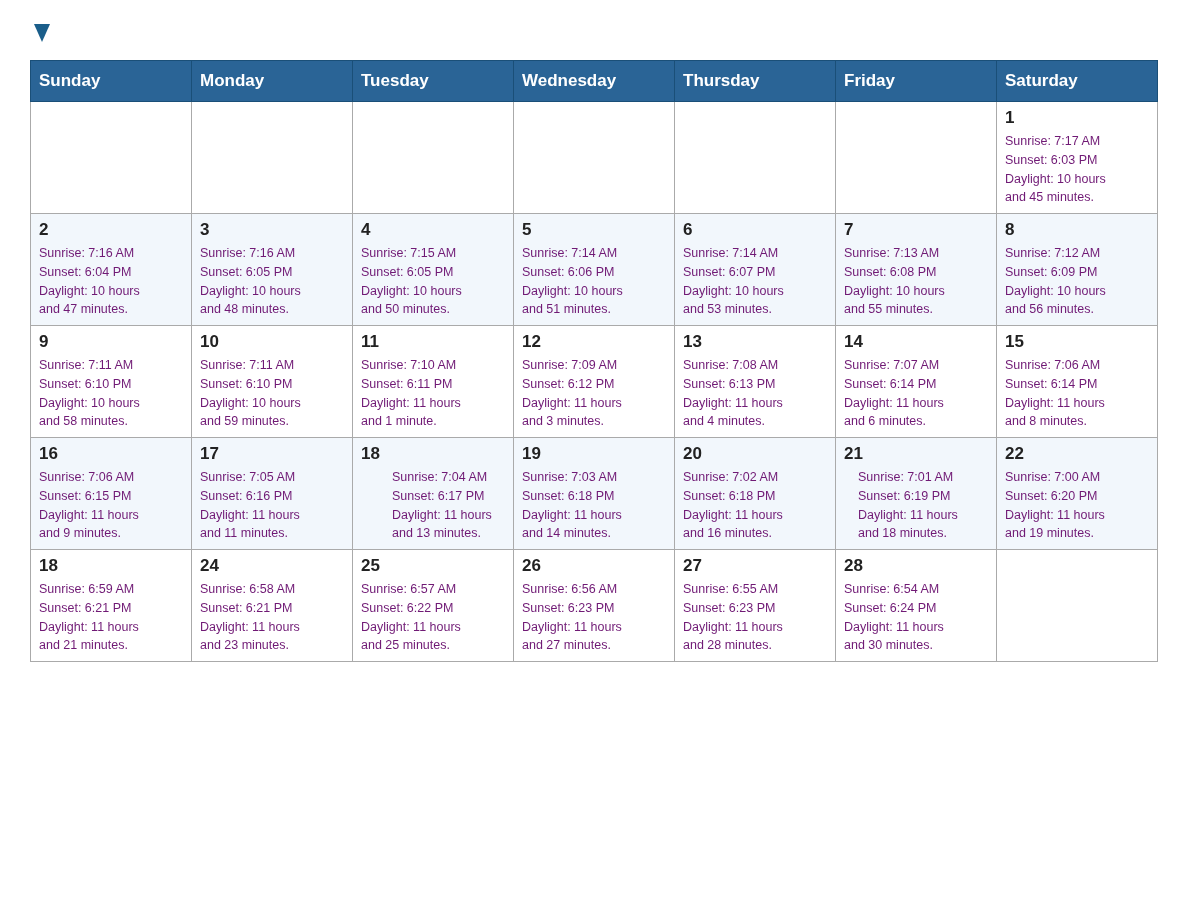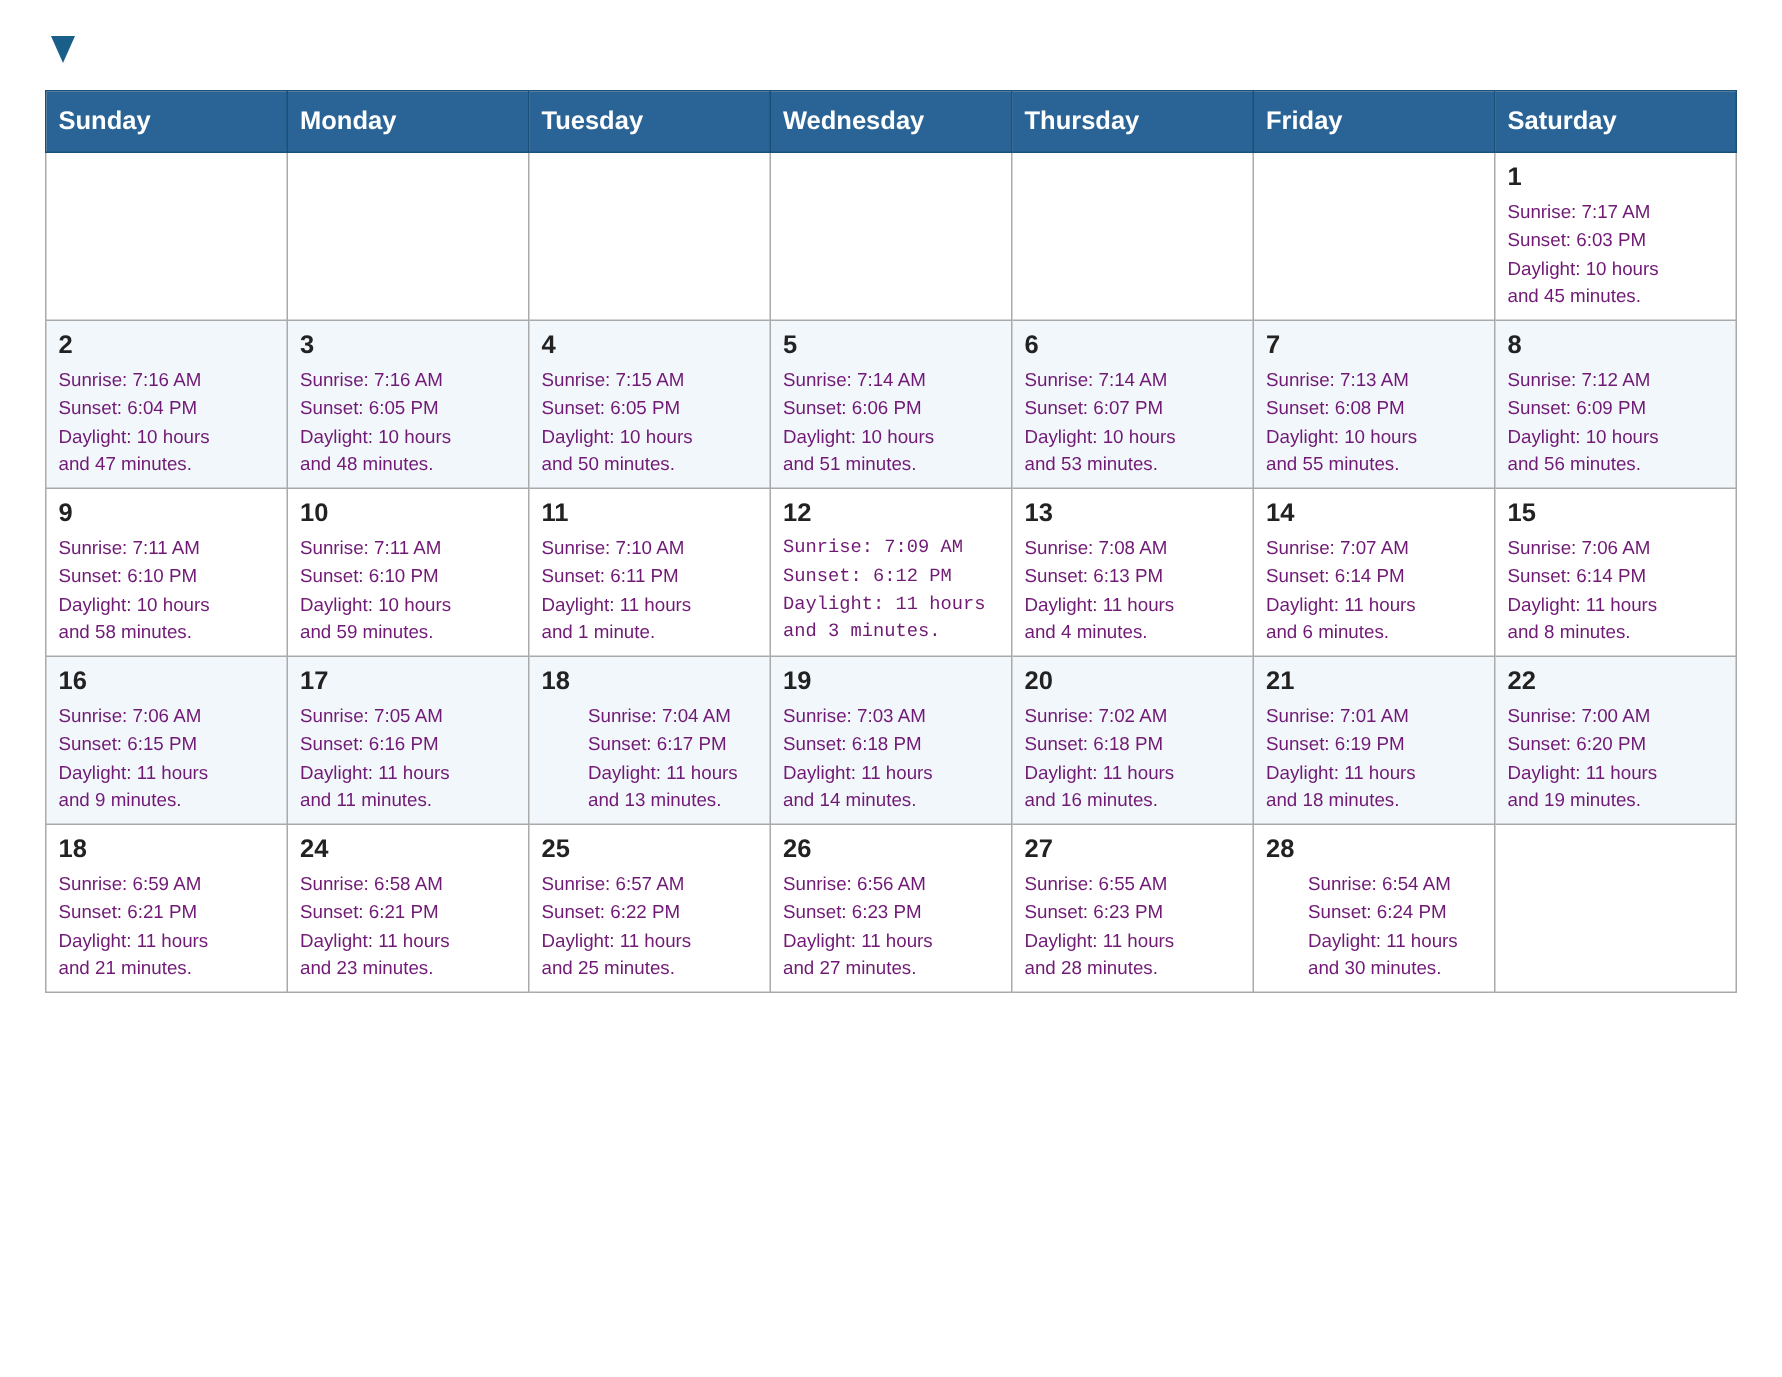--- a/index.html
+++ b/index.html
@@ -211,21 +211,21 @@
         </td>
         <td>
           <div class="day-number">11</div>
           <div class="day-info" style="white-space: pre-line;">Sunrise: 7:10 AM
 Sunset: 6:11 PM
 Daylight: 11 hours
 and 1 minute.</div>
         </td>
         <td>
           <div class="day-number">12</div>
-          <div class="day-info" style="white-space: pre-line; font-family: Liberation Mono, monospace;">Sunrise: 7:09 AM
+          <div class="day-info" style="white-space: pre-line;">Sunrise: 7:09 AM
 Sunset: 6:12 PM
 Daylight: 11 hours
 and 3 minutes.</div>
         </td>
         <td>
           <div class="day-number">13</div>
           <div class="day-info" style="white-space: pre-line;">Sunrise: 7:08 AM
 Sunset: 6:13 PM
 Daylight: 11 hours
 and 4 minutes.</div>
@@ -276,21 +276,21 @@
         </td>
         <td>
           <div class="day-number">20</div>
           <div class="day-info" style="white-space: pre-line;">Sunrise: 7:02 AM
 Sunset: 6:18 PM
 Daylight: 11 hours
 and 16 minutes.</div>
         </td>
         <td>
           <div class="day-number">21</div>
-          <div class="day-info" style="white-space: pre-line;">Sunrise: 7:01 AM
+          <div class="day-info" style="white-space: pre-line; margin-left: 14px;">Sunrise: 7:01 AM
 Sunset: 6:19 PM
 Daylight: 11 hours
 and 18 minutes.</div>
         </td>
         <td>
           <div class="day-number">22</div>
           <div class="day-info" style="white-space: pre-line;">Sunrise: 7:00 AM
 Sunset: 6:20 PM
 Daylight: 11 hours
 and 19 minutes.</div>
@@ -327,21 +327,21 @@
         </td>
         <td>
           <div class="day-number">27</div>
           <div class="day-info" style="white-space: pre-line;">Sunrise: 6:55 AM
 Sunset: 6:23 PM
 Daylight: 11 hours
 and 28 minutes.</div>
         </td>
         <td>
           <div class="day-number">28</div>
-          <div class="day-info" style="white-space: pre-line; margin-left: 28px;">Sunrise: 6:54 AM
+          <div class="day-info" style="white-space: pre-line;">Sunrise: 6:54 AM
 Sunset: 6:24 PM
 Daylight: 11 hours
 and 30 minutes.</div>
         </td>
         <td class="empty-cell"></td>
       </tr>
     </tbody>
 </table>
 
 </body></html>

